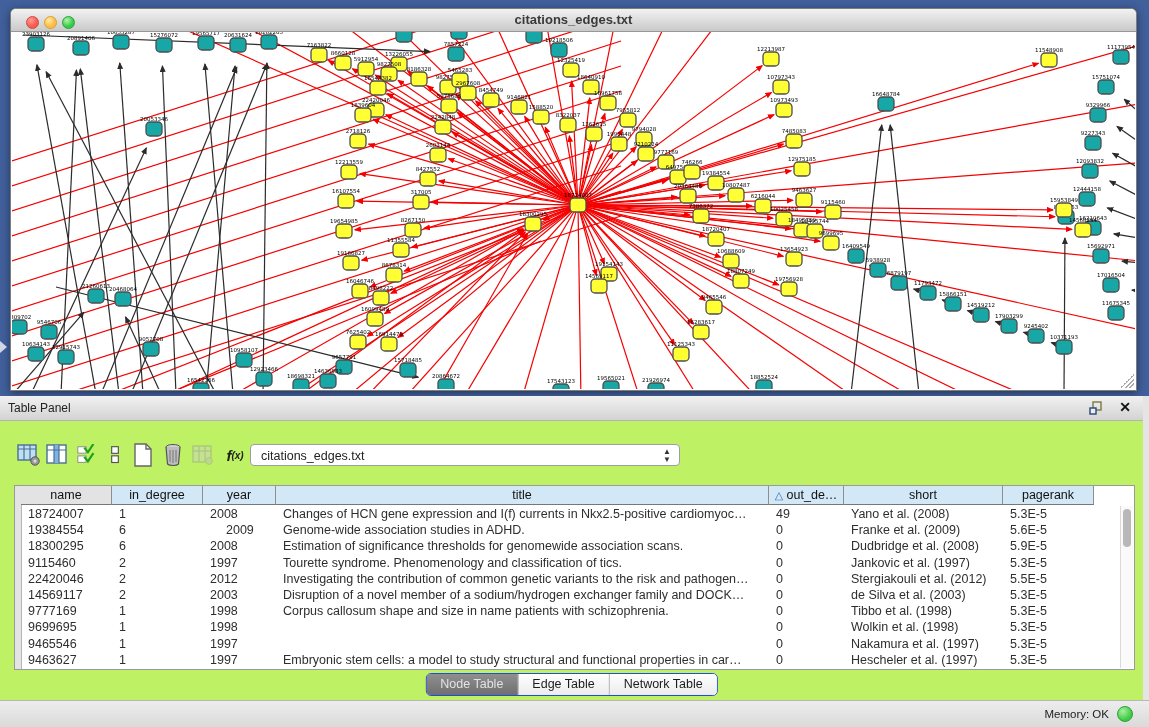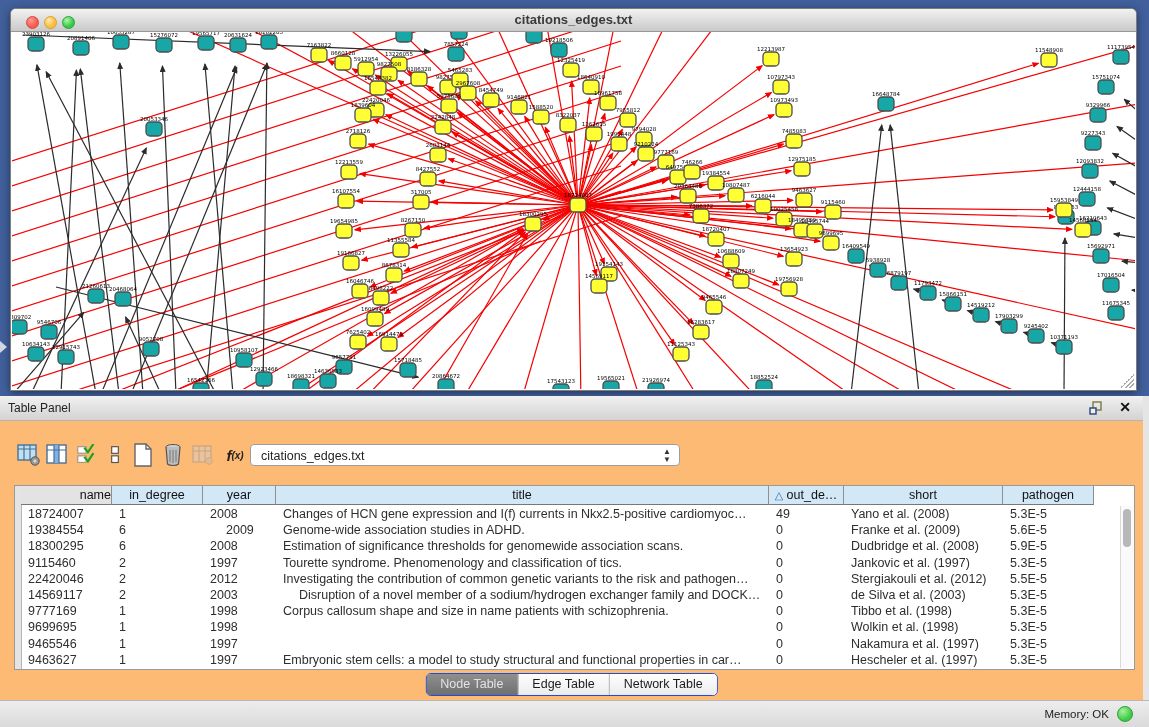--- a/index.html
+++ b/index.html
@@ -11,21 +11,21 @@
   .tl{position:absolute;top:6.5px;width:11px;height:11px;border-radius:50%;}
   .tl.red{left:15px;background:radial-gradient(circle at 35% 30%,#ff9a92,#f95b50 60%);border:1px solid #cf4a40;}
   .tl.yellow{left:33px;background:radial-gradient(circle at 35% 30%,#ffe9a8,#fdbd3e 60%);border:1px solid #d79e31;}
   .tl.green{left:51px;background:radial-gradient(circle at 35% 30%,#b4f3a9,#35ca49 60%);border:1px solid #2ca239;}
   .win-title{position:absolute;left:0;right:0;top:3px;text-align:center;font-size:13px;font-weight:bold;color:#3a3a3a;}
   .net-canvas{position:absolute;left:1px;top:23px;width:1123px;height:357px;background:#fff;overflow:hidden;}
   .grip{position:absolute;right:2px;bottom:2px;width:14px;height:14px;background:
     linear-gradient(135deg,transparent 50%,#aaa 50%,#aaa 56%,transparent 56%,transparent 66%,#aaa 66%,#aaa 72%,transparent 72%,transparent 82%,#aaa 82%,#aaa 88%,transparent 88%);}
   .edge-notch{position:absolute;left:0;top:341px;width:0;height:0;border-top:6px solid transparent;border-bottom:6px solid transparent;border-left:7px solid #cfd6e4;}
   
-  .table-panel{position:absolute;left:0;top:396px;width:1143px;height:304px;background:#fdba74;}
+  .table-panel{position:absolute;left:0;top:396px;width:1143px;height:304px;background:#bef264;}
   .tp-header{position:absolute;left:0;top:0;right:0;height:24px;background:linear-gradient(#f1f1f1,#d3d3d3);border-bottom:1px solid #b3b3b3;}
   .tp-title{position:absolute;left:8px;top:5px;font-size:12px;color:#222;}
   .tp-float{position:absolute;right:40px;top:5px;width:14px;height:14px;}
   .tp-close{position:absolute;right:12px;top:3px;font-size:14px;font-weight:bold;color:#111;cursor:default;}
   .toolbar{position:absolute;left:14px;top:42px;right:14px;height:34px;}
   .tb-icon{position:absolute;top:4px;width:26px;height:26px;display:flex;align-items:center;justify-content:center;}
   .combo{position:absolute;left:236px;top:6px;width:430px;height:22px;background:#fff;border:1px solid #9e9e9e;border-radius:4px;font-size:12.5px;color:#222;line-height:22px;padding-left:10px;box-sizing:border-box;}
   .combo .arrows{position:absolute;right:8px;top:3px;font-size:8px;line-height:8px;color:#333;text-align:center;}
   
   .grid-wrap{position:absolute;left:14px;top:89px;width:1121px;height:185px;background:#fff;border:1px solid #9a9a9a;box-sizing:border-box;}
@@ -812,27 +812,27 @@
     <span class="tb-icon" style="left:208px;font-size:15px;font-style:italic;font-weight:bold;color:#222">f<span style="font-size:10px">(x)</span></span>
     <div class="combo">
       <span>citations_edges.txt</span>
       <span class="arrows">▲<br>▼</span>
     </div>
   </div>
 
   <div class="grid-wrap">
     <div class="gutter"></div>
     <div class="hdr-row" id="hdr-row">
-        <div class="hdr-cell gray" style="left: 0px; width: 91px; text-align: right;">name</div>
+        <div class="hdr-cell gray" style="left: 0px; width: 91px;">name</div>
         <div class="hdr-cell" style="left: 91px; width: 91px;">in_degree</div>
         <div class="hdr-cell" style="left: 182px; width: 73px;">year</div>
         <div class="hdr-cell" style="left: 255px; width: 493px;">title</div>
         <div class="hdr-cell" style="left: 748px; width: 75px;"><span class="sort">△</span> out_de…</div>
         <div class="hdr-cell" style="left: 823px; width: 159px;">short</div>
-        <div class="hdr-cell" style="left: 982px; width: 91px;">pathogen</div>
+        <div class="hdr-cell" style="left: 982px; width: 91px;">pagerank</div>
       </div>
     <div class="body-rows" id="body-rows">
         <div class="t-row" style="top: 0px;">
           <div class="t-cell" style="left: 0px; width: 91px;">18724007</div>
           <div class="t-cell" style="left: 91px; width: 91px;">1</div>
           <div class="t-cell" style="left: 182px; width: 73px;">2008</div>
           <div class="t-cell" style="left: 255px; width: 493px;">Changes of HCN gene expression and I(f) currents in Nkx2.5-positive cardiomyoc…</div>
           <div class="t-cell" style="left: 748px; width: 75px;">49</div>
           <div class="t-cell" style="left: 823px; width: 159px;">Yano et al. (2008)</div>
           <div class="t-cell" style="left: 982px; width: 91px;">5.3E-5</div>
@@ -870,21 +870,21 @@
           <div class="t-cell" style="left: 182px; width: 73px;">2012</div>
           <div class="t-cell" style="left: 255px; width: 493px;">Investigating the contribution of common genetic variants to the risk and pathogen…</div>
           <div class="t-cell" style="left: 748px; width: 75px;">0</div>
           <div class="t-cell" style="left: 823px; width: 159px;">Stergiakouli et al. (2012)</div>
           <div class="t-cell" style="left: 982px; width: 91px;">5.5E-5</div>
         </div>
         <div class="t-row" style="top: 81px;">
           <div class="t-cell" style="left: 0px; width: 91px;">14569117</div>
           <div class="t-cell" style="left: 91px; width: 91px;">2</div>
           <div class="t-cell" style="left: 182px; width: 73px;">2003</div>
-          <div class="t-cell" style="left: 255px; width: 493px; margin-left: 16px;">Disruption of a novel member of a sodium/hydrogen exchanger family and DOCK…</div>
+          <div class="t-cell" style="left: 255px; width: 493px;">Disruption of a novel member of a sodium/hydrogen exchanger family and DOCK…</div>
           <div class="t-cell" style="left: 748px; width: 75px;">0</div>
           <div class="t-cell" style="left: 823px; width: 159px;">de Silva et al. (2003)</div>
           <div class="t-cell" style="left: 982px; width: 91px;">5.3E-5</div>
         </div>
         <div class="t-row" style="top: 97.2px;">
           <div class="t-cell" style="left: 0px; width: 91px;">9777169</div>
           <div class="t-cell" style="left: 91px; width: 91px;">1</div>
           <div class="t-cell" style="left: 182px; width: 73px;">1998</div>
           <div class="t-cell" style="left: 255px; width: 493px;">Corpus callosum shape and size in name patients with schizophrenia.</div>
           <div class="t-cell" style="left: 748px; width: 75px;">0</div>

